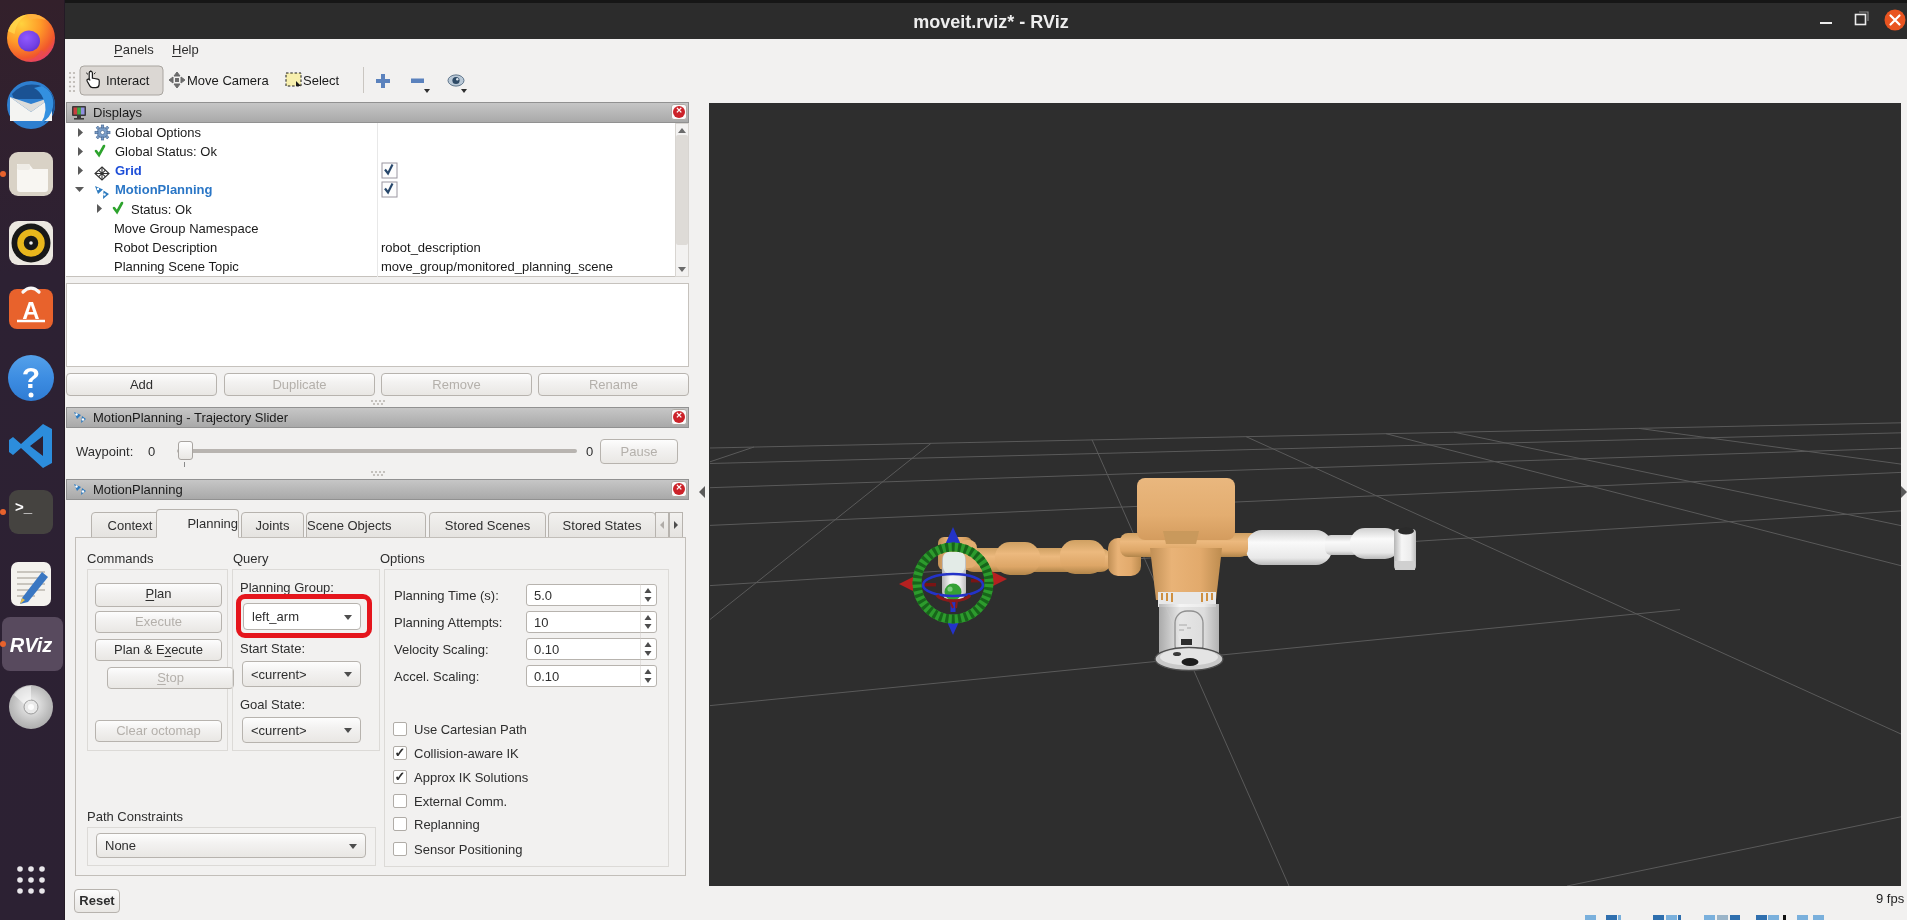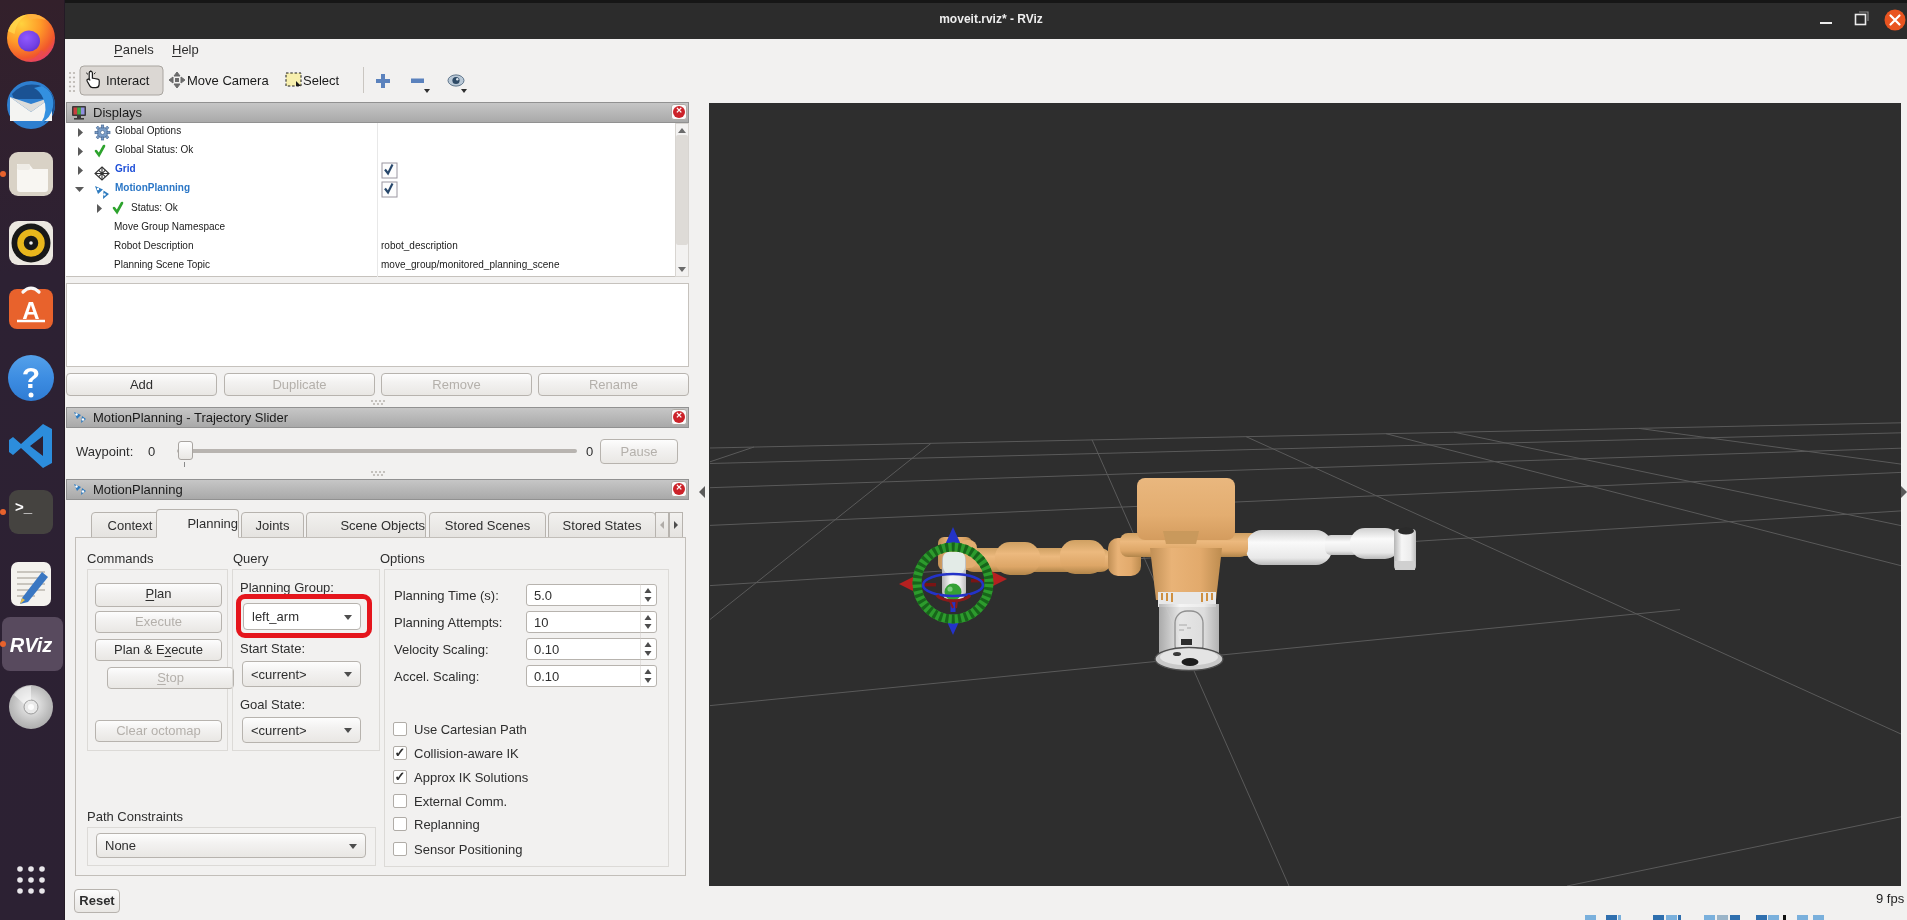--- a/index.html
+++ b/index.html
@@ -114,21 +114,21 @@
         <circle cx="42" cy="891" r="2.8"></circle>
   </g>
 
   <circle cx="3" cy="174" r="3" fill="#e8622c"></circle>
   <circle cx="3" cy="512" r="3" fill="#e8622c"></circle>
   <circle cx="3" cy="644" r="3" fill="#e8622c"></circle>
 </svg>
 </div>
 
 <div class="abs" style="left:65px;top:0;width:1842px;height:39px;background:#2c2c2c;border-top:3px solid #161616;"></div>
-<div class="abs" style="left:75px;top:12px;width:1832px;height:20px;color:#eeeeee;font-weight:bold;font-size:12px;text-align:center;">moveit.rviz* - RViz</div>
+<div class="abs" style="left:75px;top:12px;width:1832px;height:20px;color:#eeeeee;font-weight:bold;font-size:18px;text-align:center;">moveit.rviz* - RViz</div>
 <svg class="abs" style="left:1800px;top:0;" width="107" height="39">
   <rect x="20" y="22" width="12" height="2" fill="#ececec"></rect>
   <rect x="55.5" y="14.5" width="10" height="10" fill="none" stroke="#ececec" stroke-width="1.6"></rect>
   <path d="M 59,12 h 9 v 9" fill="none" stroke="#8a8a8a" stroke-width="1.2"></path>
   <circle cx="95" cy="20" r="10.5" fill="#e95420"></circle>
   <path d="M 90.5,15.5 L 99.5,24.5 M 99.5,15.5 L 90.5,24.5" stroke="#ffffff" stroke-width="2.2" stroke-linecap="round"></path>
 </svg>
 
 <div class="abs" style="left:65px;top:39px;width:1842px;height:22px;background:#f2f1f0;"></div>
 <div class="lab" style="left:78px;top:42px;margin-top:32px;"><u>F</u>ile</div>
@@ -191,21 +191,21 @@
     <rect x="6.2" y="2.5" width="3.7" height="7" fill="#40a840"></rect>
     <rect x="9.9" y="2.5" width="3.6" height="7" fill="#9090e0"></rect>
   <rect x="6" y="11" width="4" height="2" fill="#3a3a3a"></rect>
     <rect x="3" y="13" width="10" height="1.6" fill="#3a3a3a"></rect>
 </svg>
 <div class="hdrtext" style="left:93px;top:105px;">Displays</div>
 <div class="closebtn" style="left:671px;top:104px;"></div>
 
 <div class="abs" style="left:66px;top:123px;width:623px;height:154px;background:#ffffff;border-bottom:1px solid #c6c2bd;"></div>
 <div class="abs" style="left:377px;top:123px;width:1px;height:154px;background:#e8e8e8;"></div>
-<div class="abs" id="tree" style="left:66px;top:123px;width:623px;height:154px;font-size:10px;color:#1a1a1a;">
+<div class="abs" id="tree" style="left:66px;top:123px;width:623px;height:154px;font-size:13px;color:#1a1a1a;">
   <svg width="623" height="154" style="position:absolute;left:0;top:0">
 
     <path d="M 12,5 l 5,4.5 l -5,4.5 Z" fill="#5a5a5a"></path>
     <path d="M 12,24 l 5,4.5 l -5,4.5 Z" fill="#5a5a5a"></path>
     <path d="M 12,43 l 5,4.5 l -5,4.5 Z" fill="#5a5a5a"></path>
     <path d="M 9,64 l 9,0 l -4.5,5 Z" fill="#5a5a5a"></path>
     <path d="M 31,81 l 5,4.5 l -5,4.5 Z" fill="#5a5a5a"></path>
 
     <g transform="translate(29,2)" fill="#7a9ec9" stroke="#4a6a94" stroke-width="0.7">
       <circle cx="7.5" cy="7.5" r="5.2"></circle>
@@ -313,21 +313,21 @@
     <circle cx="4.5" cy="4.5" r="1.2" fill="#fff"></circle>
     <circle cx="11" cy="9.5" r="1.2" fill="#fff"></circle>
   </svg>
 <div class="hdrtext" style="left:93px;top:482px;">MotionPlanning</div>
 <div class="closebtn" style="left:671px;top:481px;"></div>
 
 <div class="abs" id="tabs" style="left:66px;top:509px;width:623px;height:29px;font-size:13px;color:#2e2e2e;">
   <div class="abs" style="left:25px;top:3px;width:78px;height:26px;background:linear-gradient(#f2f1ef,#e5e3e0);border:1px solid #b7b3ae;border-radius:4px 4px 0 0;text-align:center;line-height:25px;">Context</div>
   <div class="abs" style="left:90px;top:0px;width:83px;height:29px;background:#f2f1f0;border:1px solid #b7b3ae;border-bottom:1px solid #f2f1f0;border-radius:4px 4px 0 0;text-align:right;line-height:27px;z-index:3;">Planning</div>
   <div class="abs" style="left:175px;top:3px;width:63px;height:26px;background:linear-gradient(#f2f1ef,#e5e3e0);border:1px solid #b7b3ae;border-radius:4px 4px 0 0;text-align:center;line-height:25px;">Joints</div>
-  <div class="abs" style="left:240px;top:3px;width:120px;height:26px;background:linear-gradient(#f2f1ef,#e5e3e0);border:1px solid #b7b3ae;border-radius:4px 4px 0 0;text-align:right;line-height:25px;">Scene Objects</div>
+  <div class="abs" style="left:240px;top:3px;width:120px;height:26px;background:linear-gradient(#f2f1ef,#e5e3e0);border:1px solid #b7b3ae;border-radius:4px 4px 0 0;text-align:left;line-height:25px;">Scene Objects</div>
   <div class="abs" style="left:363px;top:3px;width:117px;height:26px;background:linear-gradient(#f2f1ef,#e5e3e0);border:1px solid #b7b3ae;border-radius:4px 4px 0 0;text-align:center;line-height:25px;">Stored Scenes</div>
   <div class="abs" style="left:482px;top:3px;width:108px;height:26px;background:linear-gradient(#f2f1ef,#e5e3e0);border:1px solid #b7b3ae;border-radius:4px 4px 0 0;text-align:center;line-height:25px;overflow:hidden;">Stored States</div>
   <div class="abs" style="left:589px;top:3px;width:14px;height:26px;background:linear-gradient(#f2f1ef,#e5e3e0);border:1px solid #b7b3ae;"></div>
   <div class="abs" style="left:603px;top:3px;width:14px;height:26px;background:linear-gradient(#f2f1ef,#e5e3e0);border:1px solid #b7b3ae;"></div>
   <svg class="abs" style="left:589px;top:3px" width="30" height="26">
       <path d="M 9,9 L 5,13 L 9,17 Z" fill="#b0aca8"></path>
       <path d="M 19,9 L 23,13 L 19,17 Z" fill="#4d4d4d"></path>
     </svg>
 </div>
 

